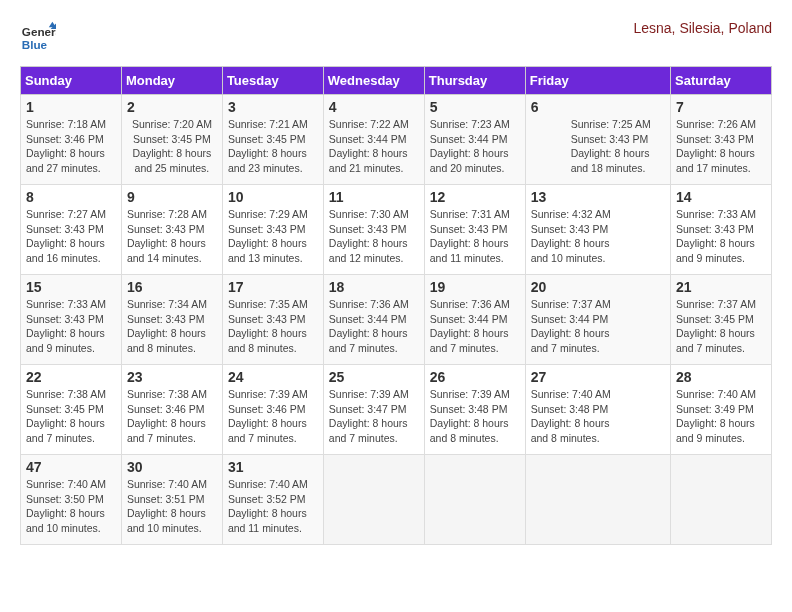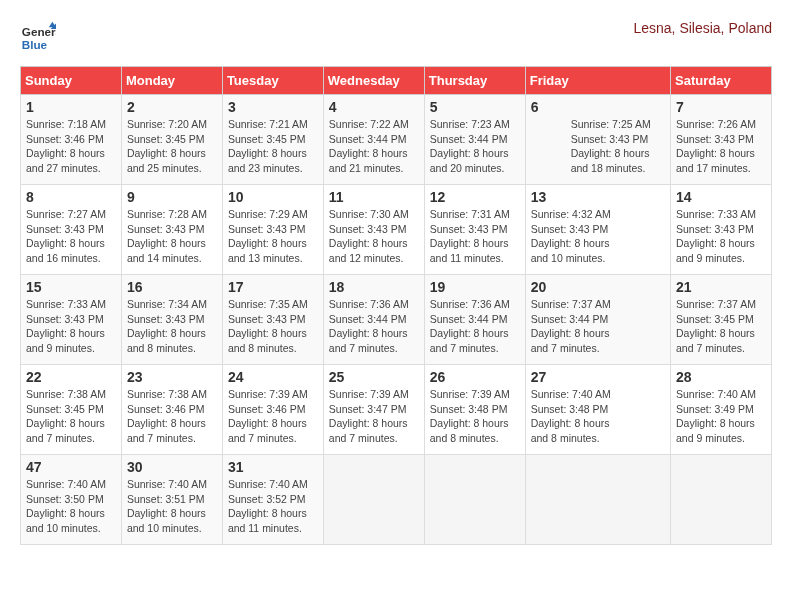--- a/index.html
+++ b/index.html
@@ -36,21 +36,21 @@
     .subtitle {
       font-size: 14px;
       color: #7f1d1d;
     }
     table {
       width: 100%;
       border-collapse: collapse;
       font-size: 11px;
     }
     thead tr th {
-      background-color: #ef4444;
+      background-color: #6d28d9;
       color: #fff;
       padding: 6px 4px;
       text-align: left;
       font-size: 13px;
       font-weight: bold;
       border: 1px solid #ccc;
     }
     tbody tr td {
       vertical-align: top;
       padding: 4px 5px;
@@ -111,21 +111,21 @@
   <tr>
         <td>
           <span class="day-number">1</span>
           <div class="day-info" style="white-space: pre-line;">Sunrise: 7:18 AM
 Sunset: 3:46 PM
 Daylight: 8 hours
 and 27 minutes.</div>
         </td>
         <td>
           <span class="day-number">2</span>
-          <div class="day-info" style="white-space: pre-line;">Sunrise: 7:20 AM
+          <div class="day-info" style="white-space: pre-line; text-align: center;">Sunrise: 7:20 AM
 Sunset: 3:45 PM
 Daylight: 8 hours
 and 25 minutes.</div>
         </td>
         <td>
           <span class="day-number">3</span>
           <div class="day-info" style="white-space: pre-line;">Sunrise: 7:21 AM
 Sunset: 3:45 PM
 Daylight: 8 hours
 and 23 minutes.</div>

